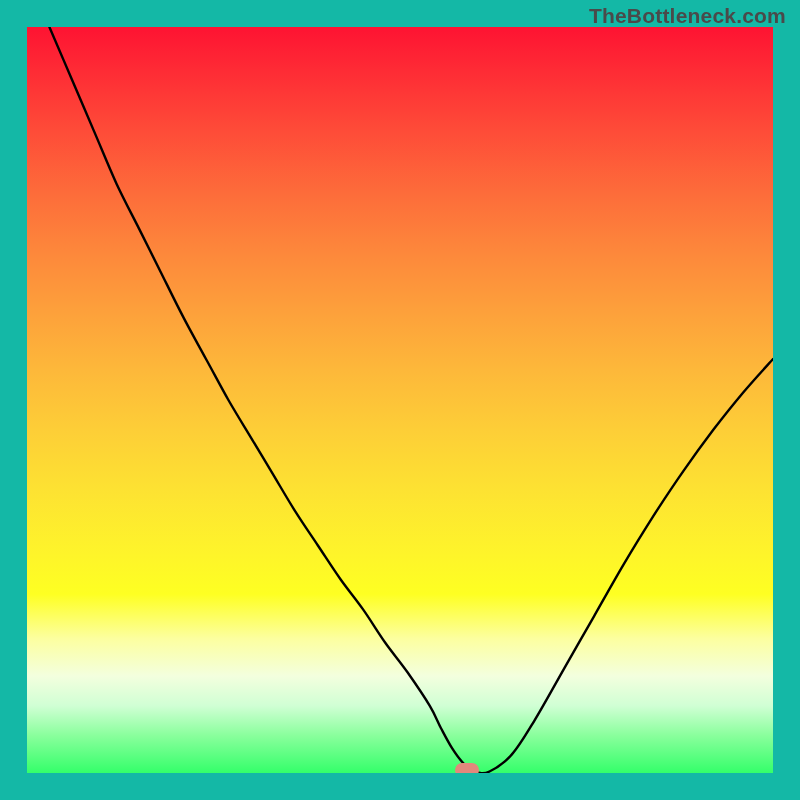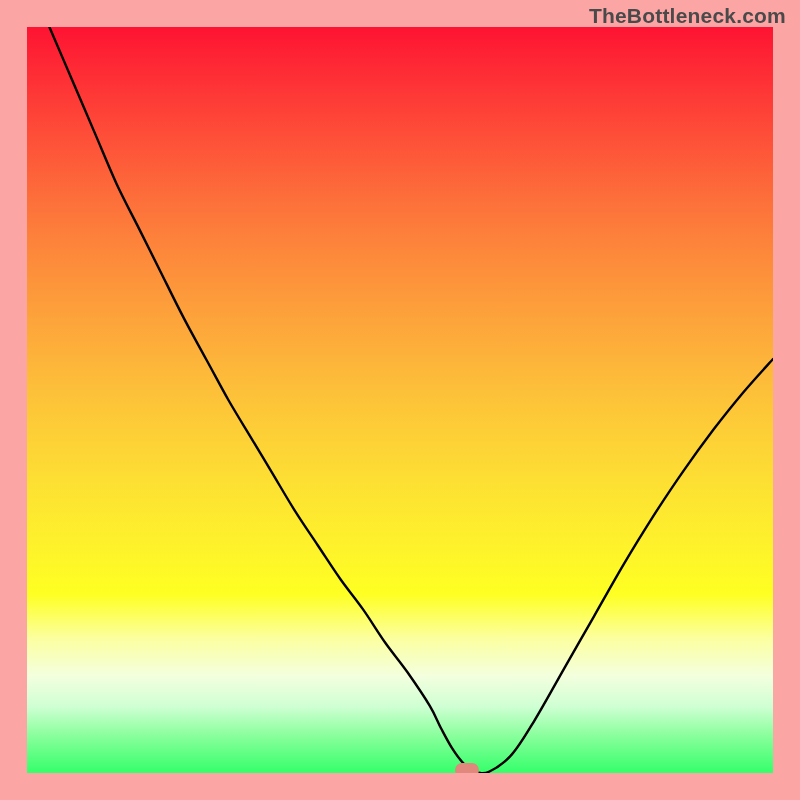--- a/index.html
+++ b/index.html
@@ -8,21 +8,21 @@
     width: 800px;
     height: 800px;
     background: #000;
     font-family: Arial, Helvetica, sans-serif;
     overflow: hidden;
   }
   .frame {
     position: relative;
     width: 800px;
     height: 800px;
-    background: #fca5a5;
+    background: #14b8a6;
   }
   .watermark {
     position: absolute;
     top: 4px;
     right: 14px;
     color: #4a4a4a;
     font-size: 21px;
     font-weight: 600;
     letter-spacing: 0.2px;
     z-index: 5;

